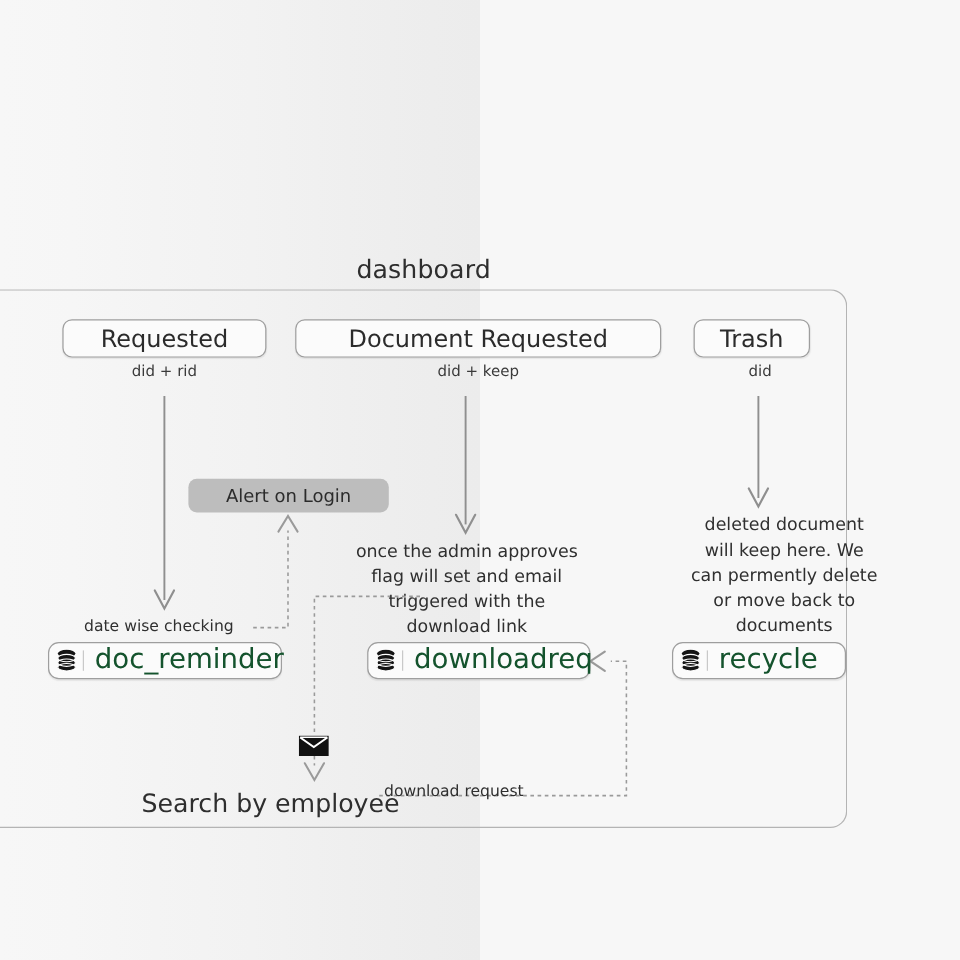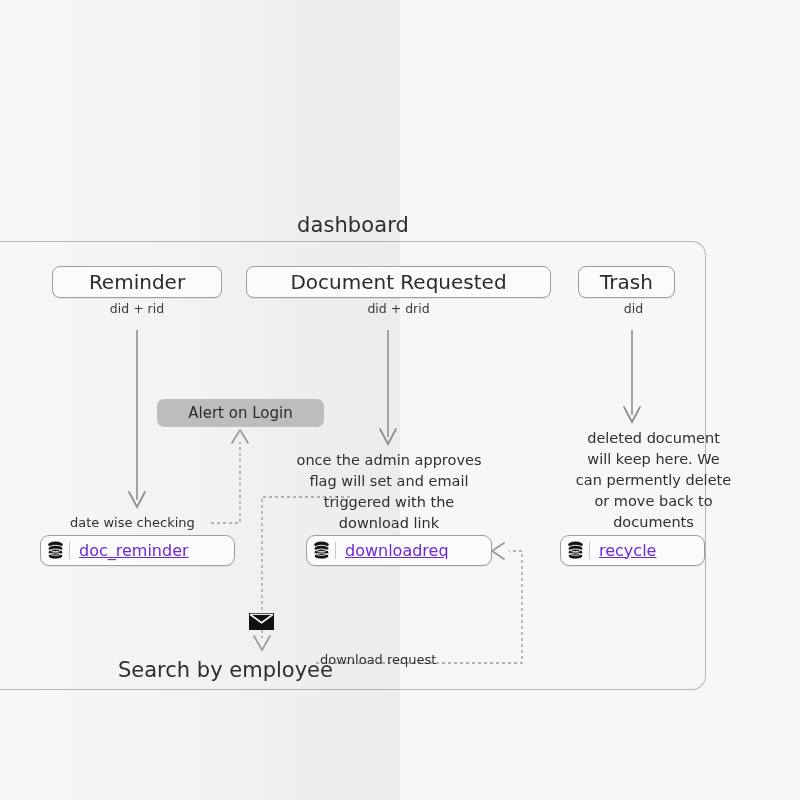--- a/index.html
+++ b/index.html
@@ -102,25 +102,24 @@
   }
   .dbnode .divider {
     width: 1px;
     height: 17px;
     background: #c9c9c9;
     flex: 0 0 1px;
   }
   .dbnode .dblabel {
     flex: 1 1 auto;
     padding: 0 11px 0 9px;
-    font-size: 16px;
-    color: #6d28d9;
+    font-size: 23px;
+    color: #14532d;
     white-space: nowrap;
     line-height: 1;
-    text-decoration: underline;
   }
 
   
   .pill {
     position: absolute;
     box-sizing: border-box;
     background: #bdbdbd;
     border-radius: 7px;
     color: #2b2b2b;
     font-size: 15px;
@@ -218,28 +217,28 @@
     </g>
 
     <g>
       <path d="M316,663 L522,663 L522,551" stroke="#9a9a9a" stroke-width="1.3" fill="none" stroke-dasharray="3,3"></path>
       <path d="M522,551 L509,551" stroke="#9a9a9a" stroke-width="1.3" fill="none" stroke-dasharray="3,3"></path>
       <path d="M504,543 L492,551 L504,559" stroke="#9a9a9a" stroke-width="1.8" fill="none" stroke-linecap="round"></path>
     </g>
   </svg>
 
   <div class="node top" style="left:52px; top:266px; width:170px;">
-    <span>Reminder</span>
+    <span>Requested</span>
   </div>
   <div class="cap" style="left:52px; top:301px; width:170px;">did + rid</div>
 
   <div class="node top" style="left:246px; top:266px; width:305px;">
     <span>Document Requested</span>
   </div>
-  <div class="cap" style="left:246px; top:301px; width:305px;">did + drid</div>
+  <div class="cap" style="left:246px; top:301px; width:305px;">did + keep</div>
 
   <div class="node top" style="left:578px; top:266px; width:97px;">
     <span>Trash</span>
   </div>
   <div class="cap" style="left:578px; top:301px; width:111px;">did</div>
 
   <div class="pill" style="left:157px; top:399px; width:167px;">
     <span>Alert on Login</span>
   </div>
 

